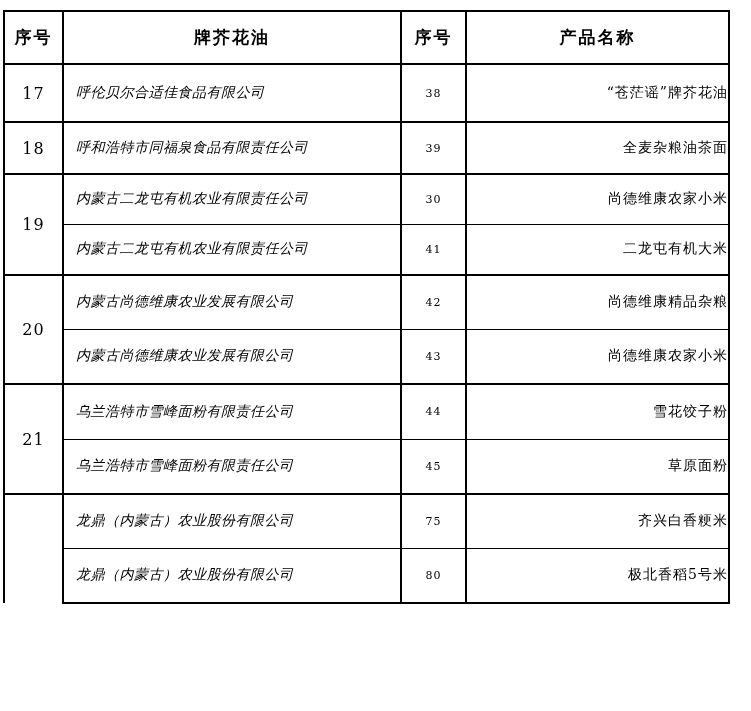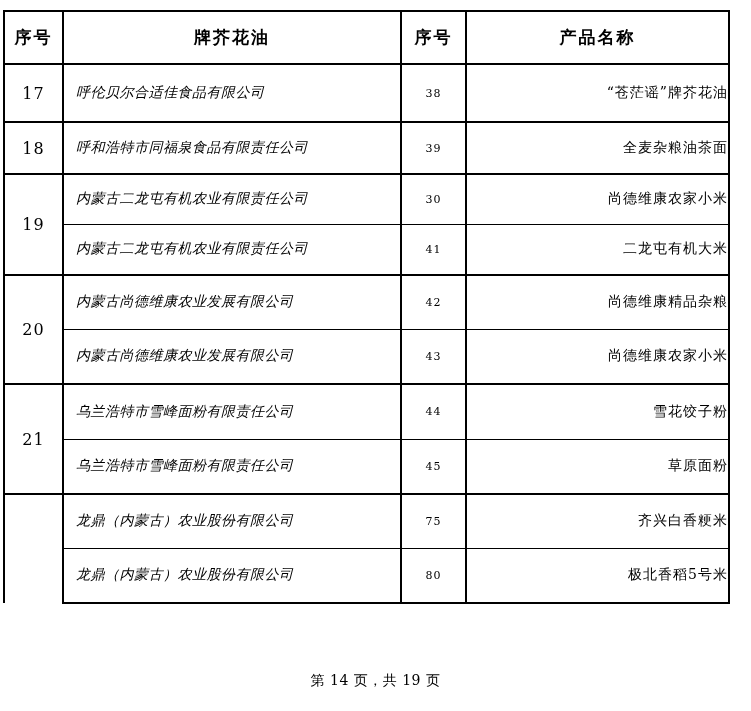--- a/index.html
+++ b/index.html
@@ -161,15 +161,14 @@
       <td class="product">齐兴白香粳米</td>
     </tr>
     <tr class="sub last" style="height:55px">
       <td class="company">龙鼎（内蒙古）农业股份有限公司</td>
       <td class="pno">80</td>
       <td class="product">极北香稻5号米</td>
     </tr>
   </tbody>
     </table>
 
-  <div class="footer">第 14 页，共 19 页</div>
 
 </div>
 
 </body></html>

